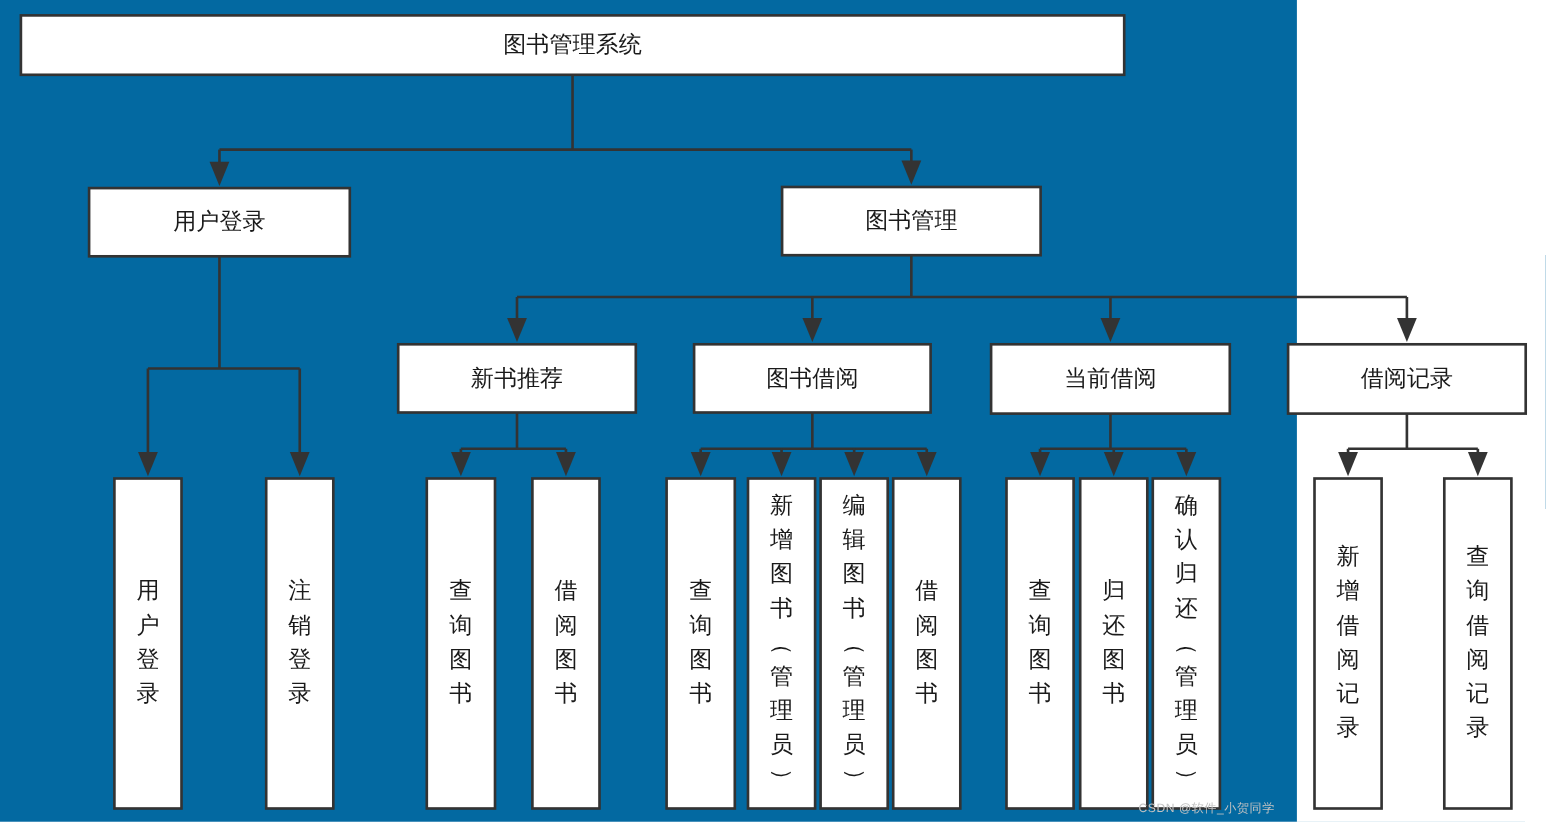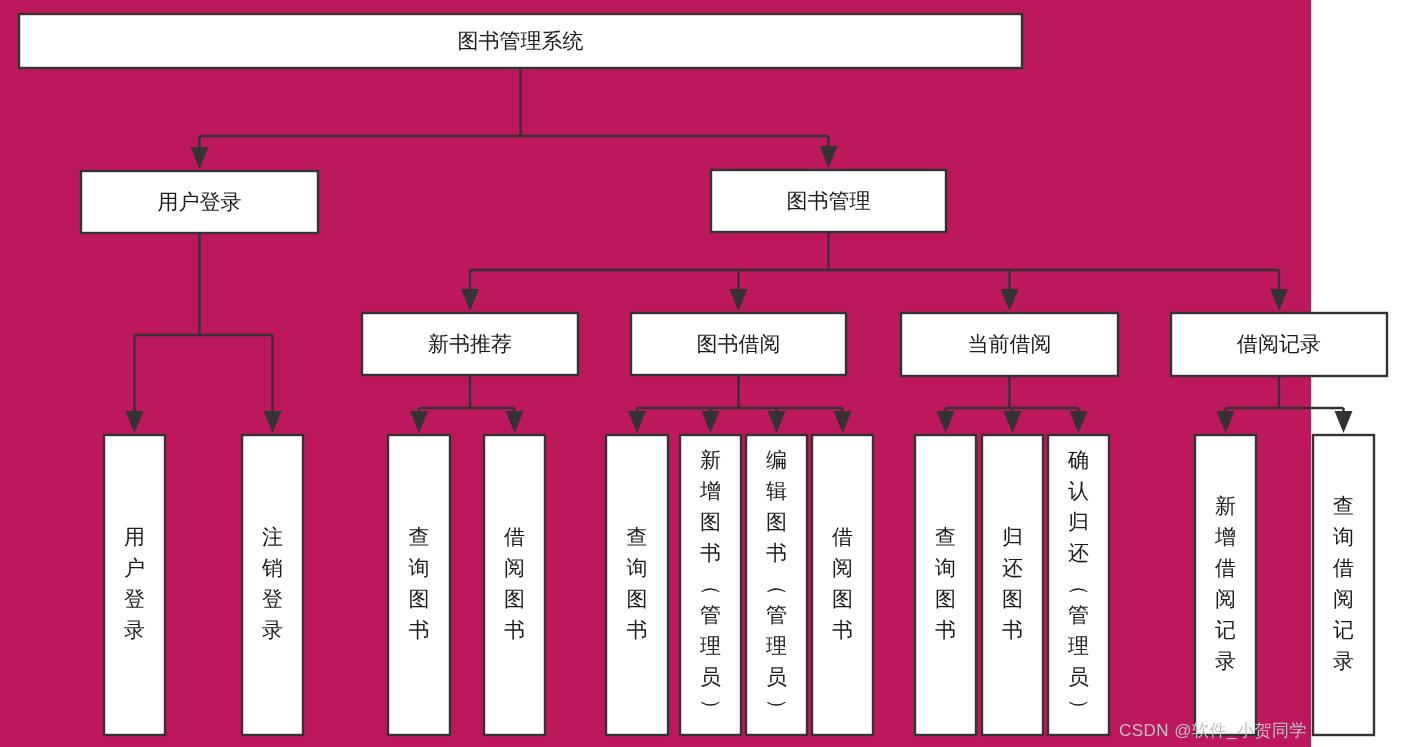--- a/index.html
+++ b/index.html
@@ -1,44 +1,44 @@
 <!DOCTYPE html>
 <html lang="zh"><head>
 <meta charset="utf-8">
 <title>图书管理系统 功能结构图</title>
 <style>
   html,body{margin:0;padding:0;background:#ffffff;}
   body{
     font-family:"Liberation Sans","DejaVu Sans",sans-serif;
     width:1405px;height:747px;overflow:hidden;position:relative;
   }
-  #diagram-root{position:relative;width:1311px;height:747px;background:#be185d;}
+  #diagram-root{position:relative;width:1179px;height:747px;background:#0369a1;}
   svg#tree{display:block;width:1405px;height:747px;}
   .box{fill:#ffffff;stroke:#333333;stroke-width:2.4;}
   .edge{stroke:#333333;stroke-width:2.4;fill:none;stroke-linecap:butt;}
   .arrow-head{fill:#333333;stroke:none;}
   .node-label{
     font-family:"Liberation Sans","DejaVu Sans",sans-serif;
     fill:#1a1a1a;
     font-size:21px;
     text-anchor:middle;
     dominant-baseline:middle;
   }
   .leaf-label{
     font-family:"Liberation Sans","DejaVu Sans",sans-serif;
     fill:#1a1a1a;
     font-size:21px;
     text-anchor:middle;
     dominant-baseline:middle;
   }
   .watermark{
     position:absolute;
-    right:4px;bottom:5px;
-    font-family:"Liberation Sans","DejaVu Sans",sans-serif;
-    font-size:17px;
+    right:20px;bottom:5px;
+    font-family:"Liberation Sans","DejaVu Sans",sans-serif;
+    font-size:11px;
     color:#c2c2c2;
     letter-spacing:0.5px;
     white-space:nowrap;
     user-select:none;
   }
 </style>
 </head>
 <body>
 
 <div id="diagram-root">

